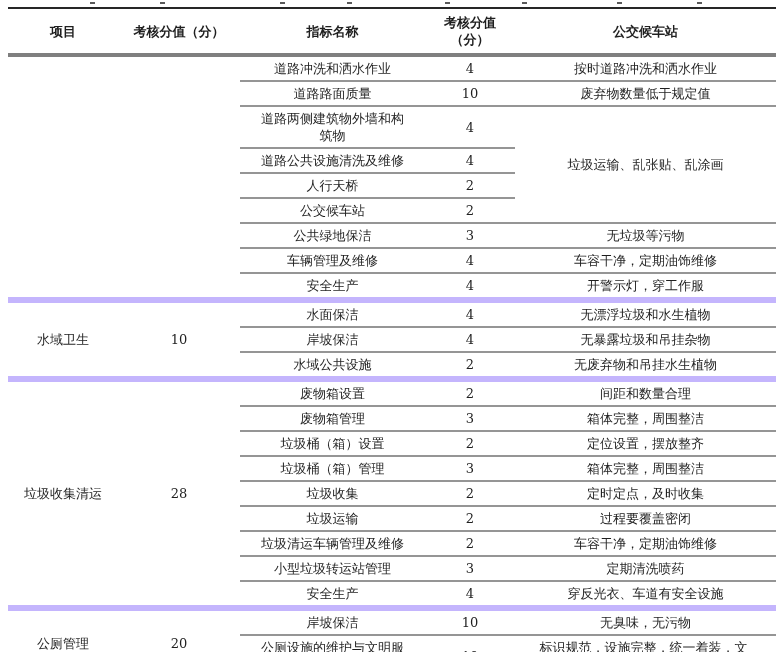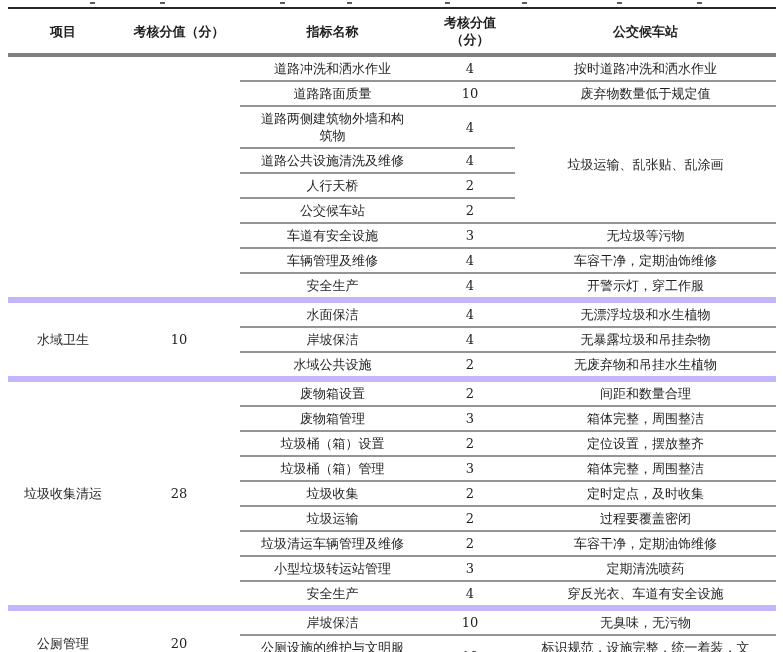--- a/index.html
+++ b/index.html
@@ -25,21 +25,21 @@
     font-weight:bold;
     border-top:2px solid #262626;
     border-bottom:4px solid #7f7f7f;
     padding:5px 2px;
   }
   
   .bt{border-bottom:2px solid #959595;}
   
   .bk{border-bottom:6px solid #c4b5fd;}
   .w3{display:inline-block;max-width:148px;text-align:center;}
-  .w5{display:inline-block;max-width:212px;text-align:center;}
+  .w5{display:inline-block;max-width:212px;text-align:left;}
 </style>
 </head>
 <body>
 
 <div class="page">
 
   <div class="tick-row">
     <span class="tick" style="left:90px"></span>
     <span class="tick" style="left:160px"></span>
     <span class="tick" style="left:280px"></span>
@@ -92,21 +92,21 @@
       </tr>
       <tr>
         <td class="bt"><span class="w3">人行天桥</span></td>
         <td class="bt">2</td>
       </tr>
       <tr>
         <td class="bt"><span class="w3">公交候车站</span></td>
         <td class="bt">2</td>
       </tr>
       <tr>
-        <td class="bt"><span class="w3">车道有安全设施</span></td>
+        <td class="bt"><span class="w3">公共绿地保洁</span></td>
         <td class="bt">3</td>
         <td class="bt"><span class="w5">无垃圾等污物</span></td>
       </tr>
       <tr>
         <td class="bt"><span class="w3">车辆管理及维修</span></td>
         <td class="bt">4</td>
         <td class="bt"><span class="w5">车容干净，定期油饰维修</span></td>
       </tr>
       <tr>
         <td class="bk"><span class="w3">安全生产</span></td>

